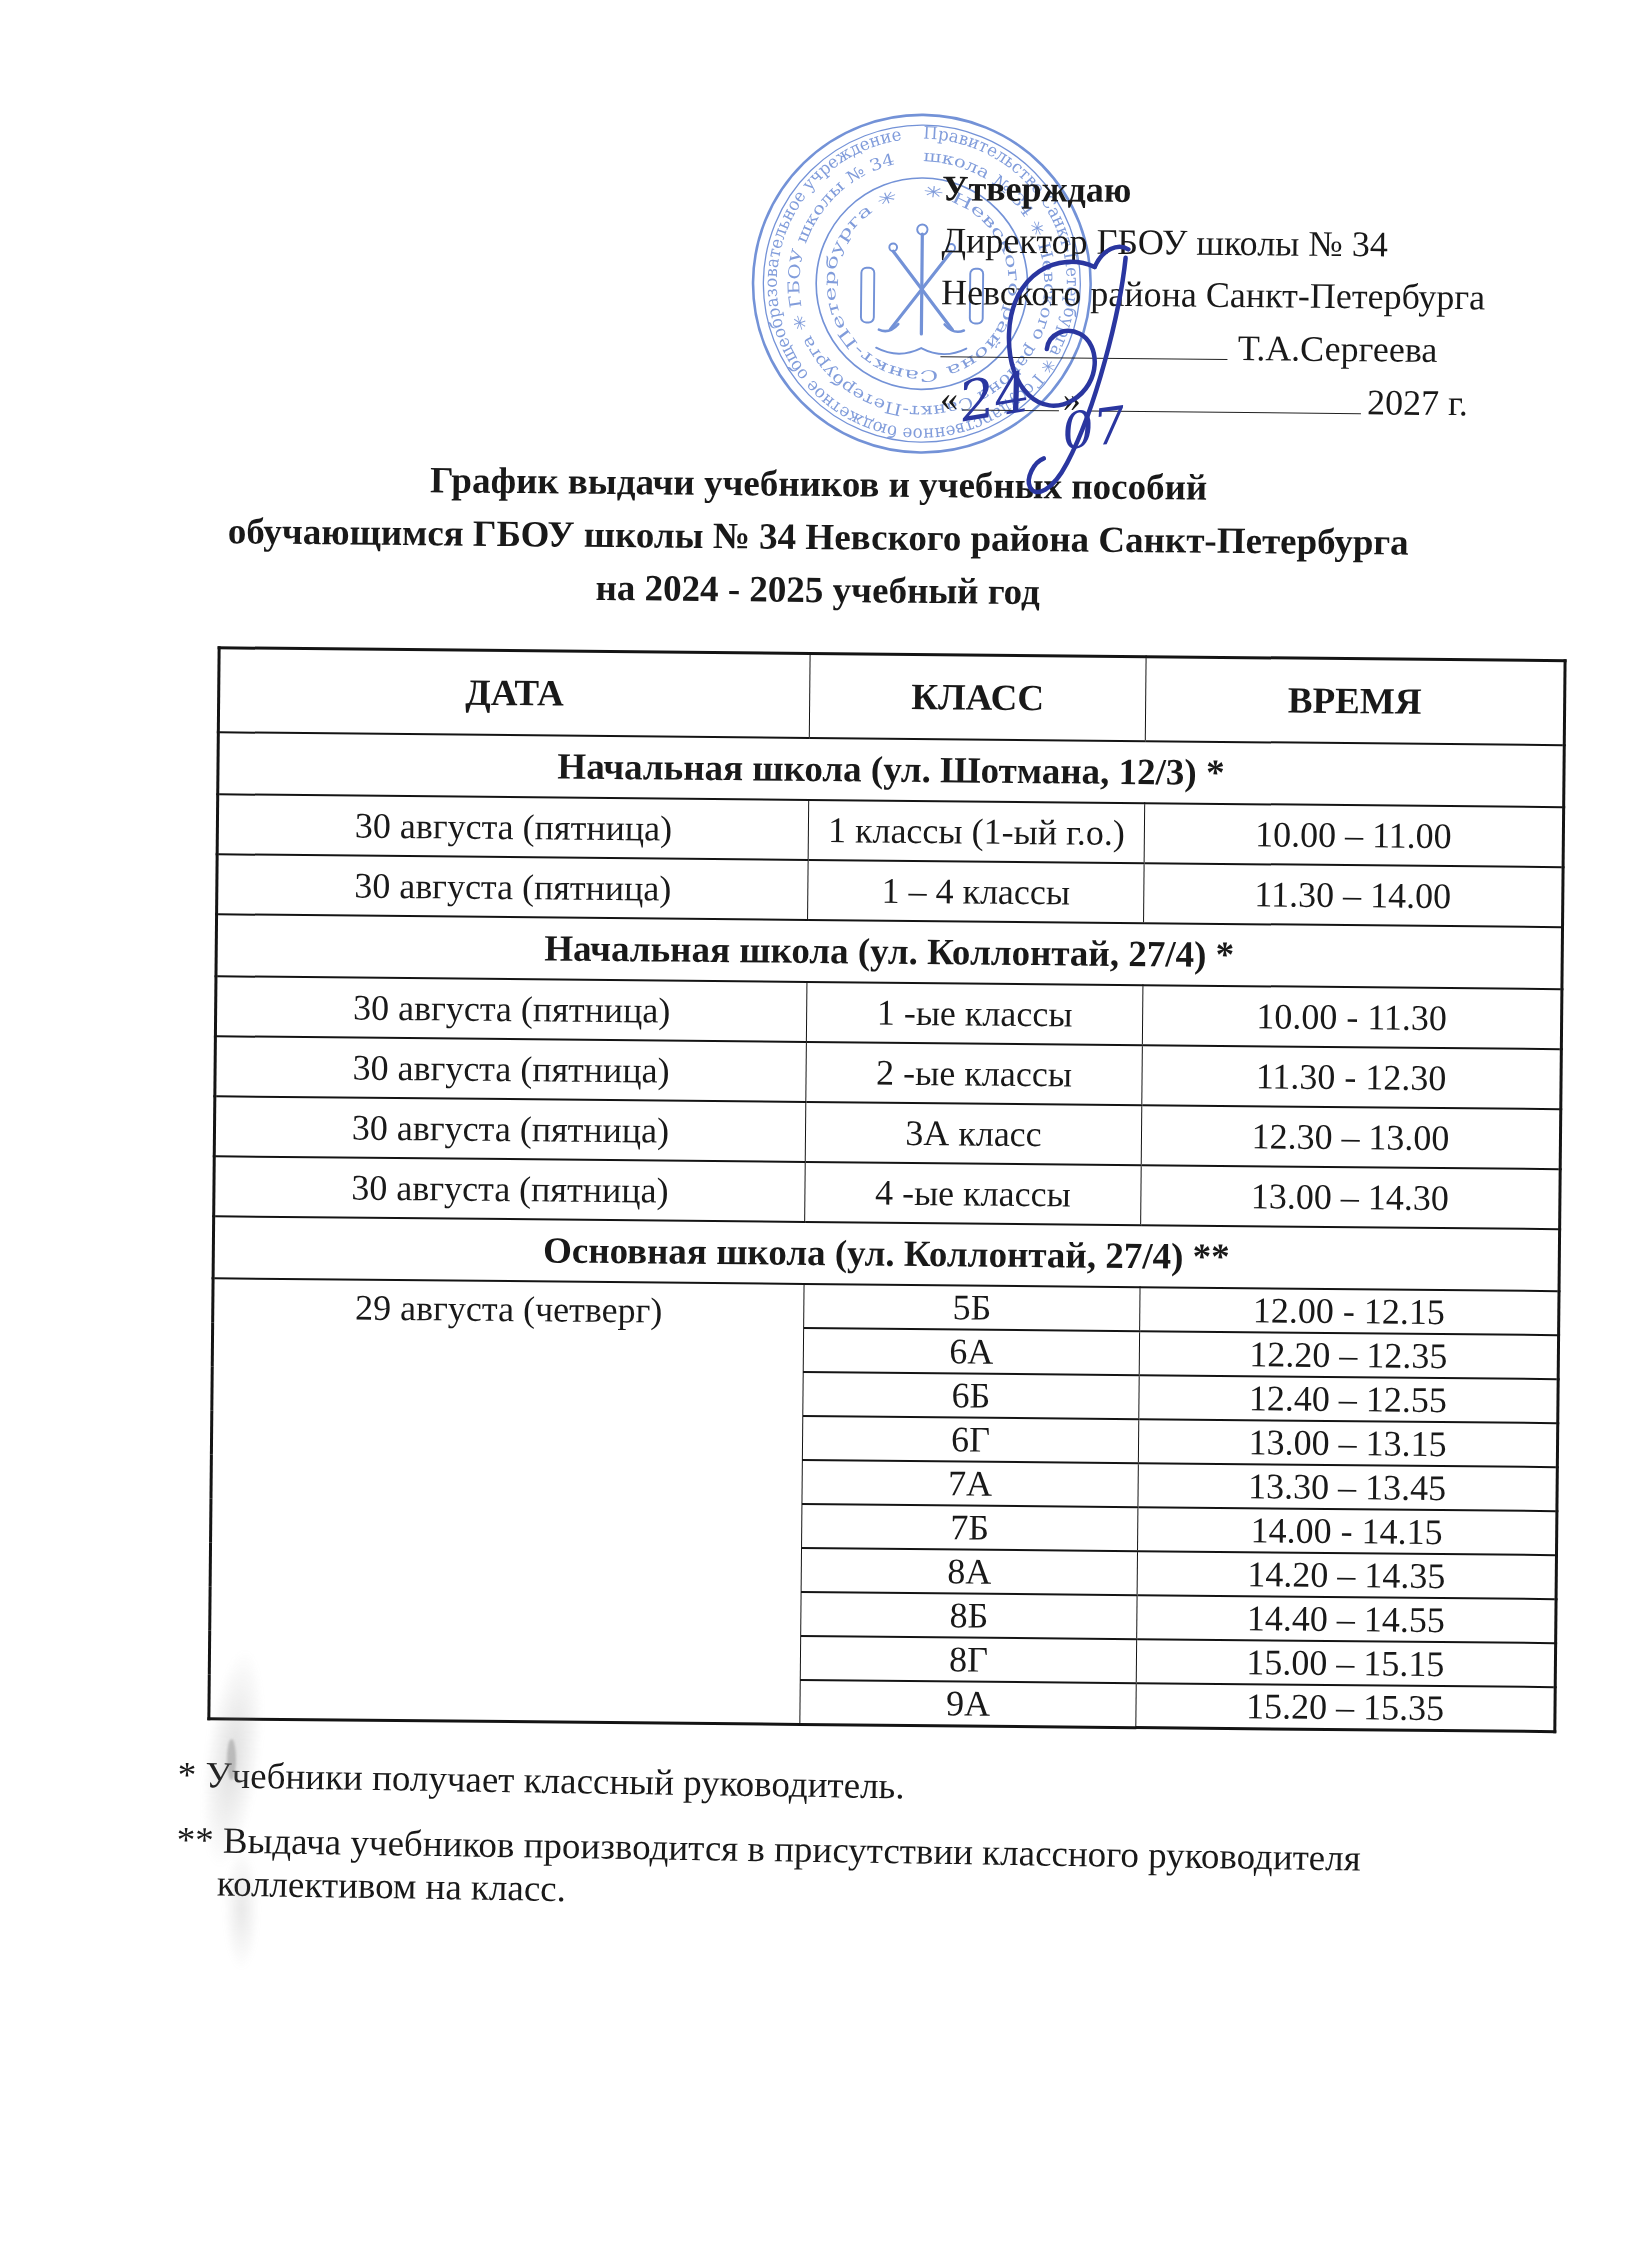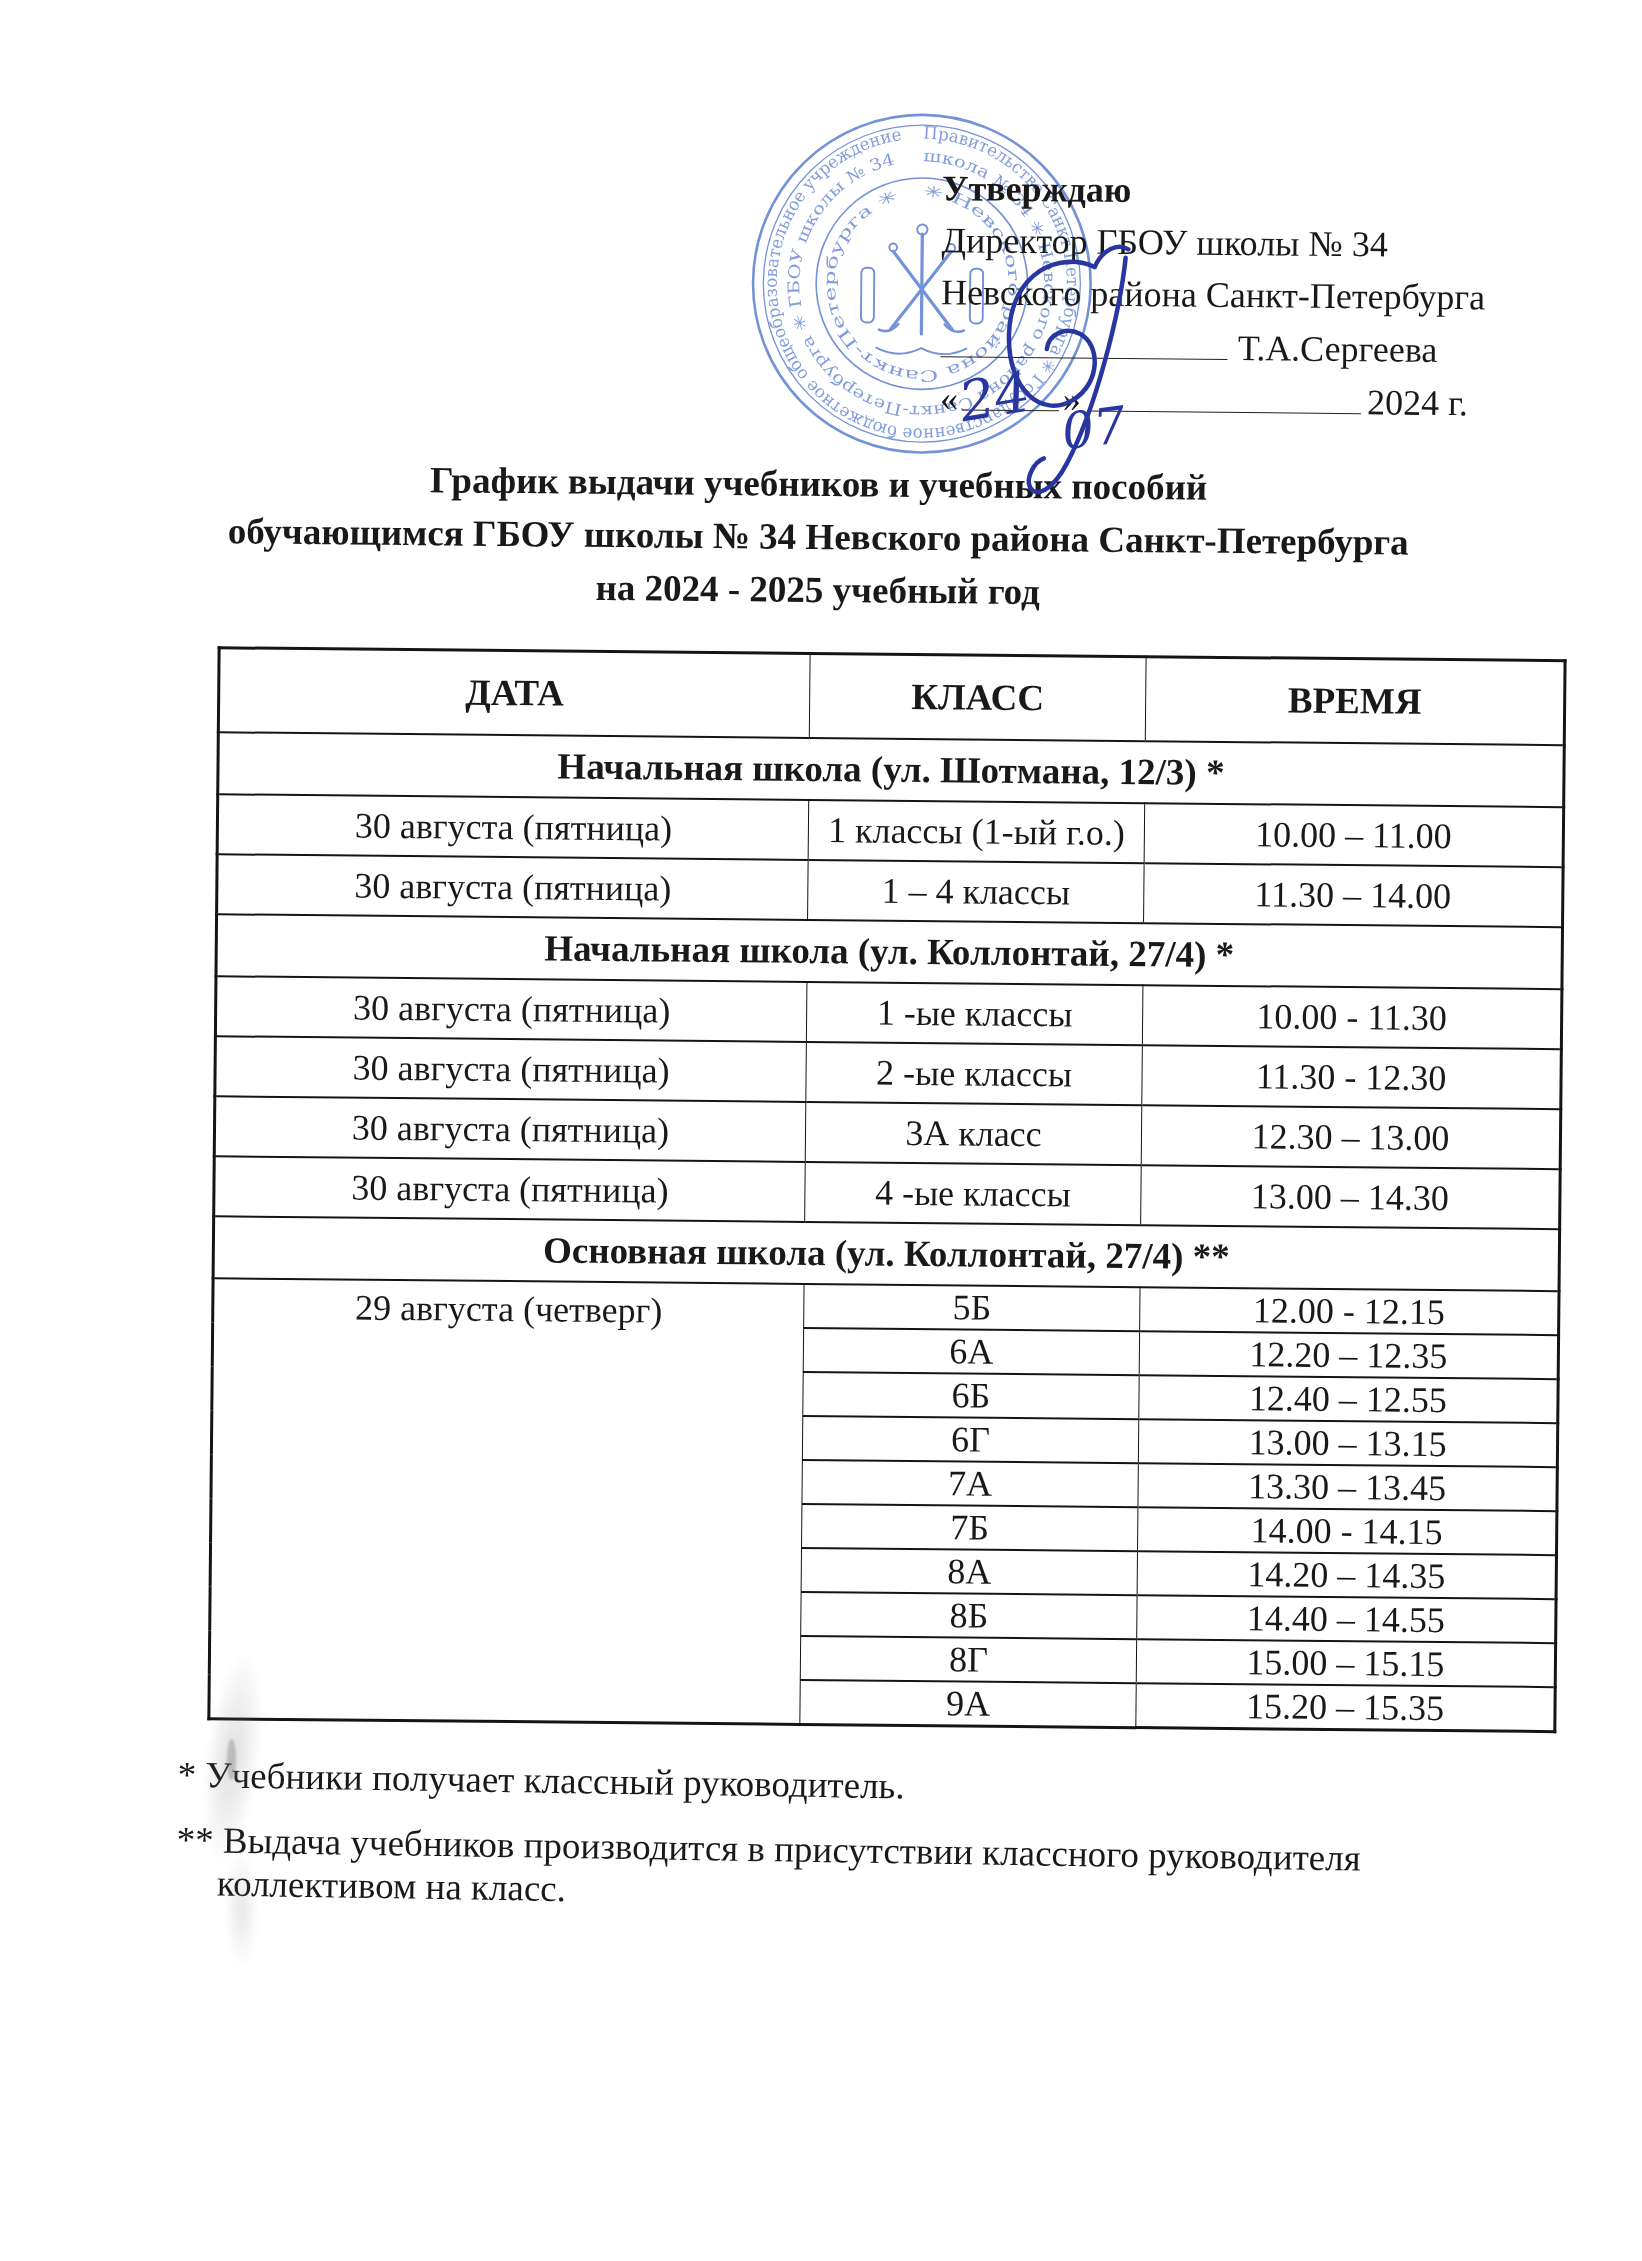--- a/index.html
+++ b/index.html
@@ -107,21 +107,21 @@
     </svg>
 
     <div class="approval">
       <div class="l l-approve">Утверждаю</div>
       <div class="l">Директор ГБОУ школы № 34</div>
       <div class="l">Невского района Санкт-Петербурга</div>
       <div class="l l-sig">
         <span class="blank blank-sig"></span><span class="signer">Т.А.Сергеева</span>
       </div>
       <div class="l l-date">
-        <span>«</span><span class="blank blank-day"></span><span>»</span><span class="blank blank-month"></span><span>2024 г.</span>
+        <span>«</span><span class="blank blank-day"></span><span>»</span><span class="blank blank-month"></span><span>2027 г.</span>
       </div>
     </div>
 
     <svg class="sig-svg" width="837" height="490" viewBox="0 0 1300 760">
       <g fill="none" stroke="#2a36a0" stroke-width="7" stroke-linecap="round">
         <path d="M 600,320 C 545,295 470,330 468,425 C 466,512 520,556 568,527 C 612,500 610,440 578,424 C 556,413 530,424 527,448"></path>
         <path d="M 648,305 C 640,390 604,540 560,625 C 538,668 512,680 503,663 C 496,650 508,624 524,618"></path>
         <path d="M 600,320 C 612,292 636,282 652,292"></path>
       </g>
       <g fill="#2a36a0" font-family="DejaVu Serif, serif" font-style="italic">

